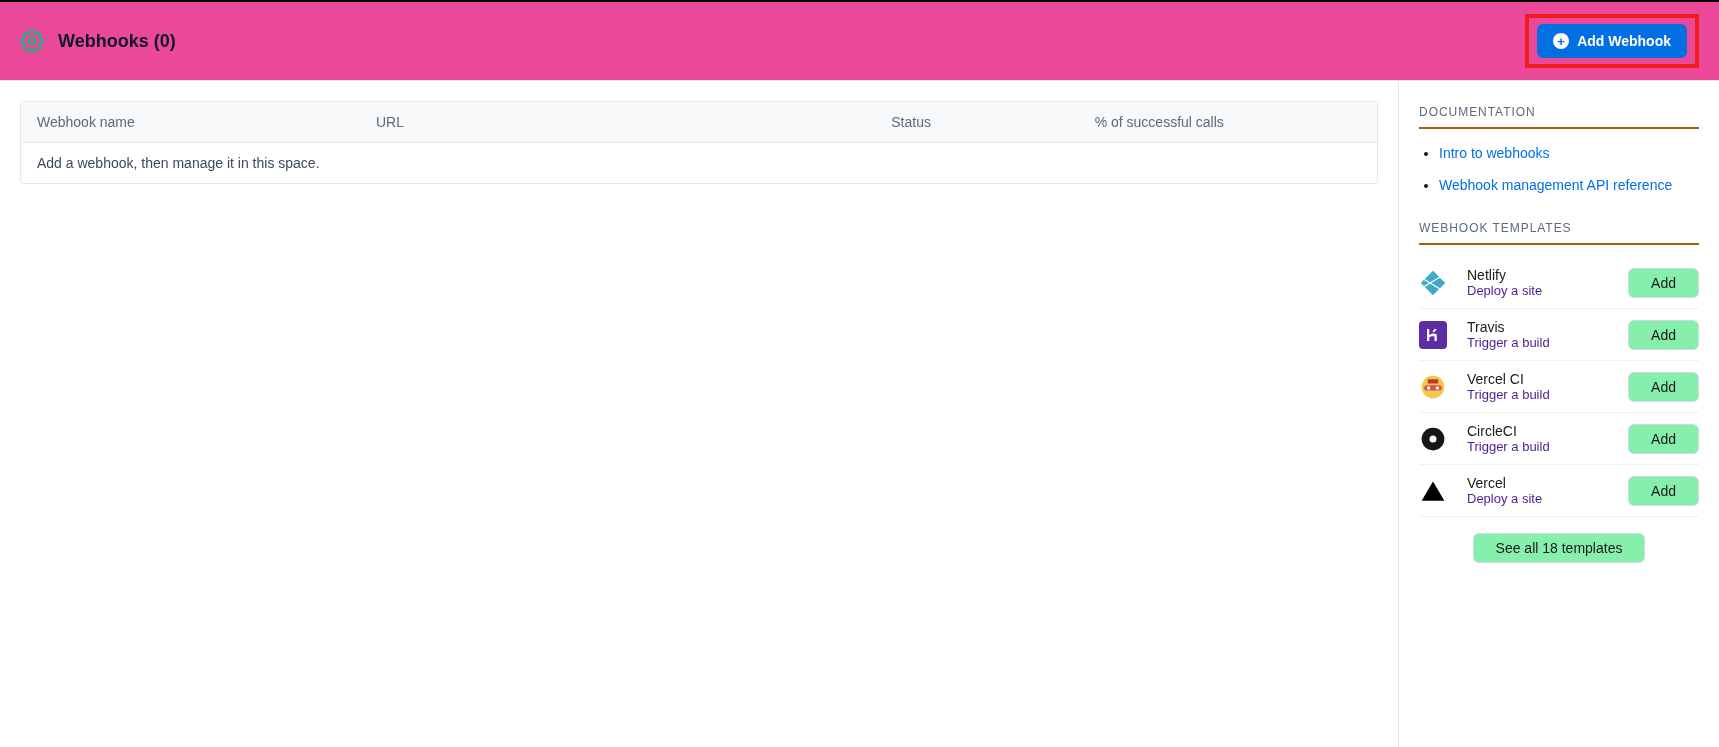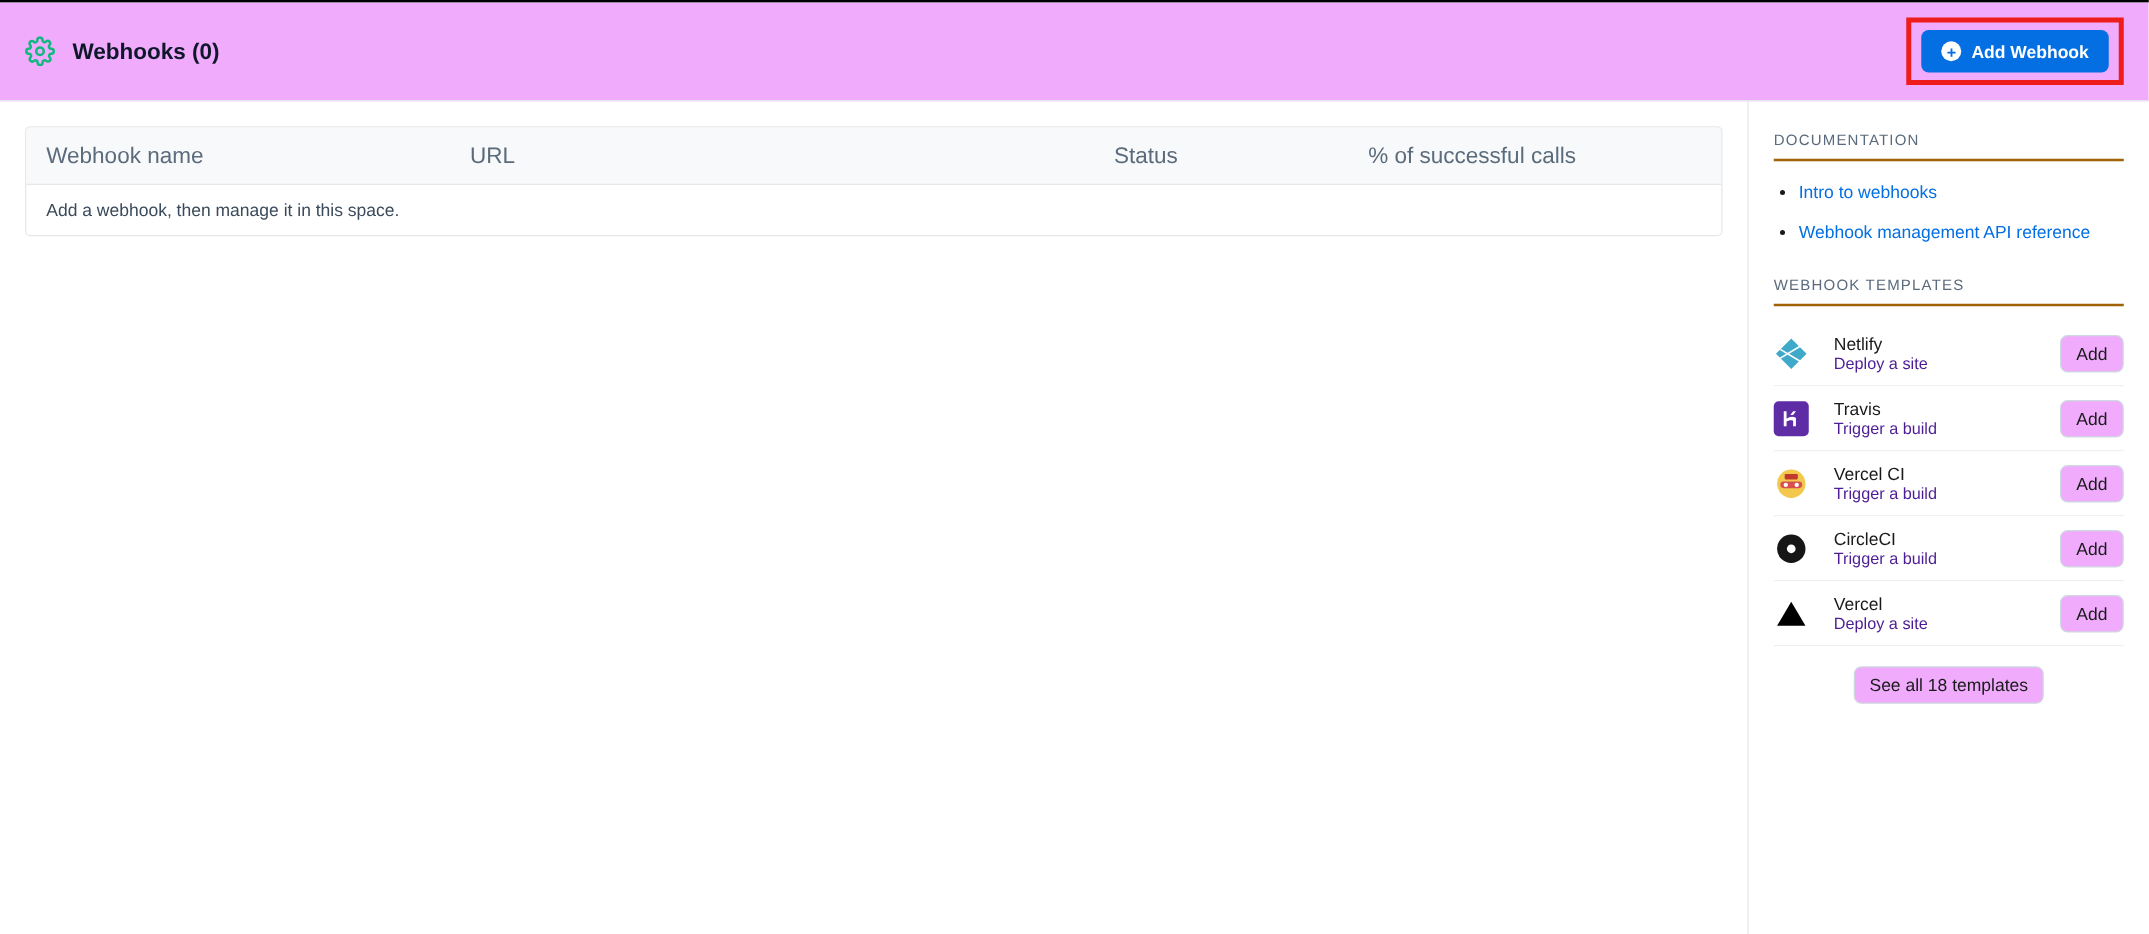--- a/index.html
+++ b/index.html
@@ -8,21 +8,21 @@
     font-size: 14px;
     color: #1a1a1a;
     background: #fff;
     border-top: 2px solid #000;
   }
   .header {
     display: flex;
     align-items: center;
     justify-content: space-between;
     padding: 12px 20px;
-    background: #f0abfc;
+    background: #ec4899;
     border-bottom: 1px solid #e5e7eb;
   }
   .header-left {
     display: flex;
     align-items: center;
     gap: 14px;
   }
   .gear-icon {
     width: 24px;
     height: 24px;
@@ -78,21 +78,21 @@
     border: 1px solid #e5e7eb;
     border-radius: 4px;
     overflow: hidden;
     background: #fff;
   }
   .table-header {
     display: flex;
     background: #f7f9fa;
     border-bottom: 1px solid #e5e7eb;
     color: #5b6b7c;
-    font-size: 18px;
+    font-size: 14px;
   }
   .th, .td { padding: 12px 16px; }
   .col-name { flex: 0 0 25%; }
   .col-status { flex: 0 0 15%; }
   .col-url { flex: 0 0 38%; }
   .col-pct { flex: 0 0 22%; }
   .table-body .row {
     display: flex;
     color: #3b4a5a;
   }
@@ -140,25 +140,25 @@
     height: 28px;
     flex-shrink: 0;
     display: flex;
     align-items: center;
     justify-content: center;
     border-radius: 4px;
   }
   .template-name { font-weight: 500; color: #1a1a1a; }
   .template-desc { font-size: 13px; color: #4c1d95; }
   .btn-secondary {
-    background: #f0abfc;
+    background: #86efac;
     color: #1a1a1a;
     border: 1px solid #cfd9e0;
     border-radius: 6px;
-    padding: 6px 12px;
+    padding: 6px 22px;
     font-size: 14px;
     cursor: pointer;
     white-space: nowrap;
   }
   .see-all-wrap {
     display: flex;
     justify-content: center;
     padding: 16px 0 8px;
   }
 </style>

